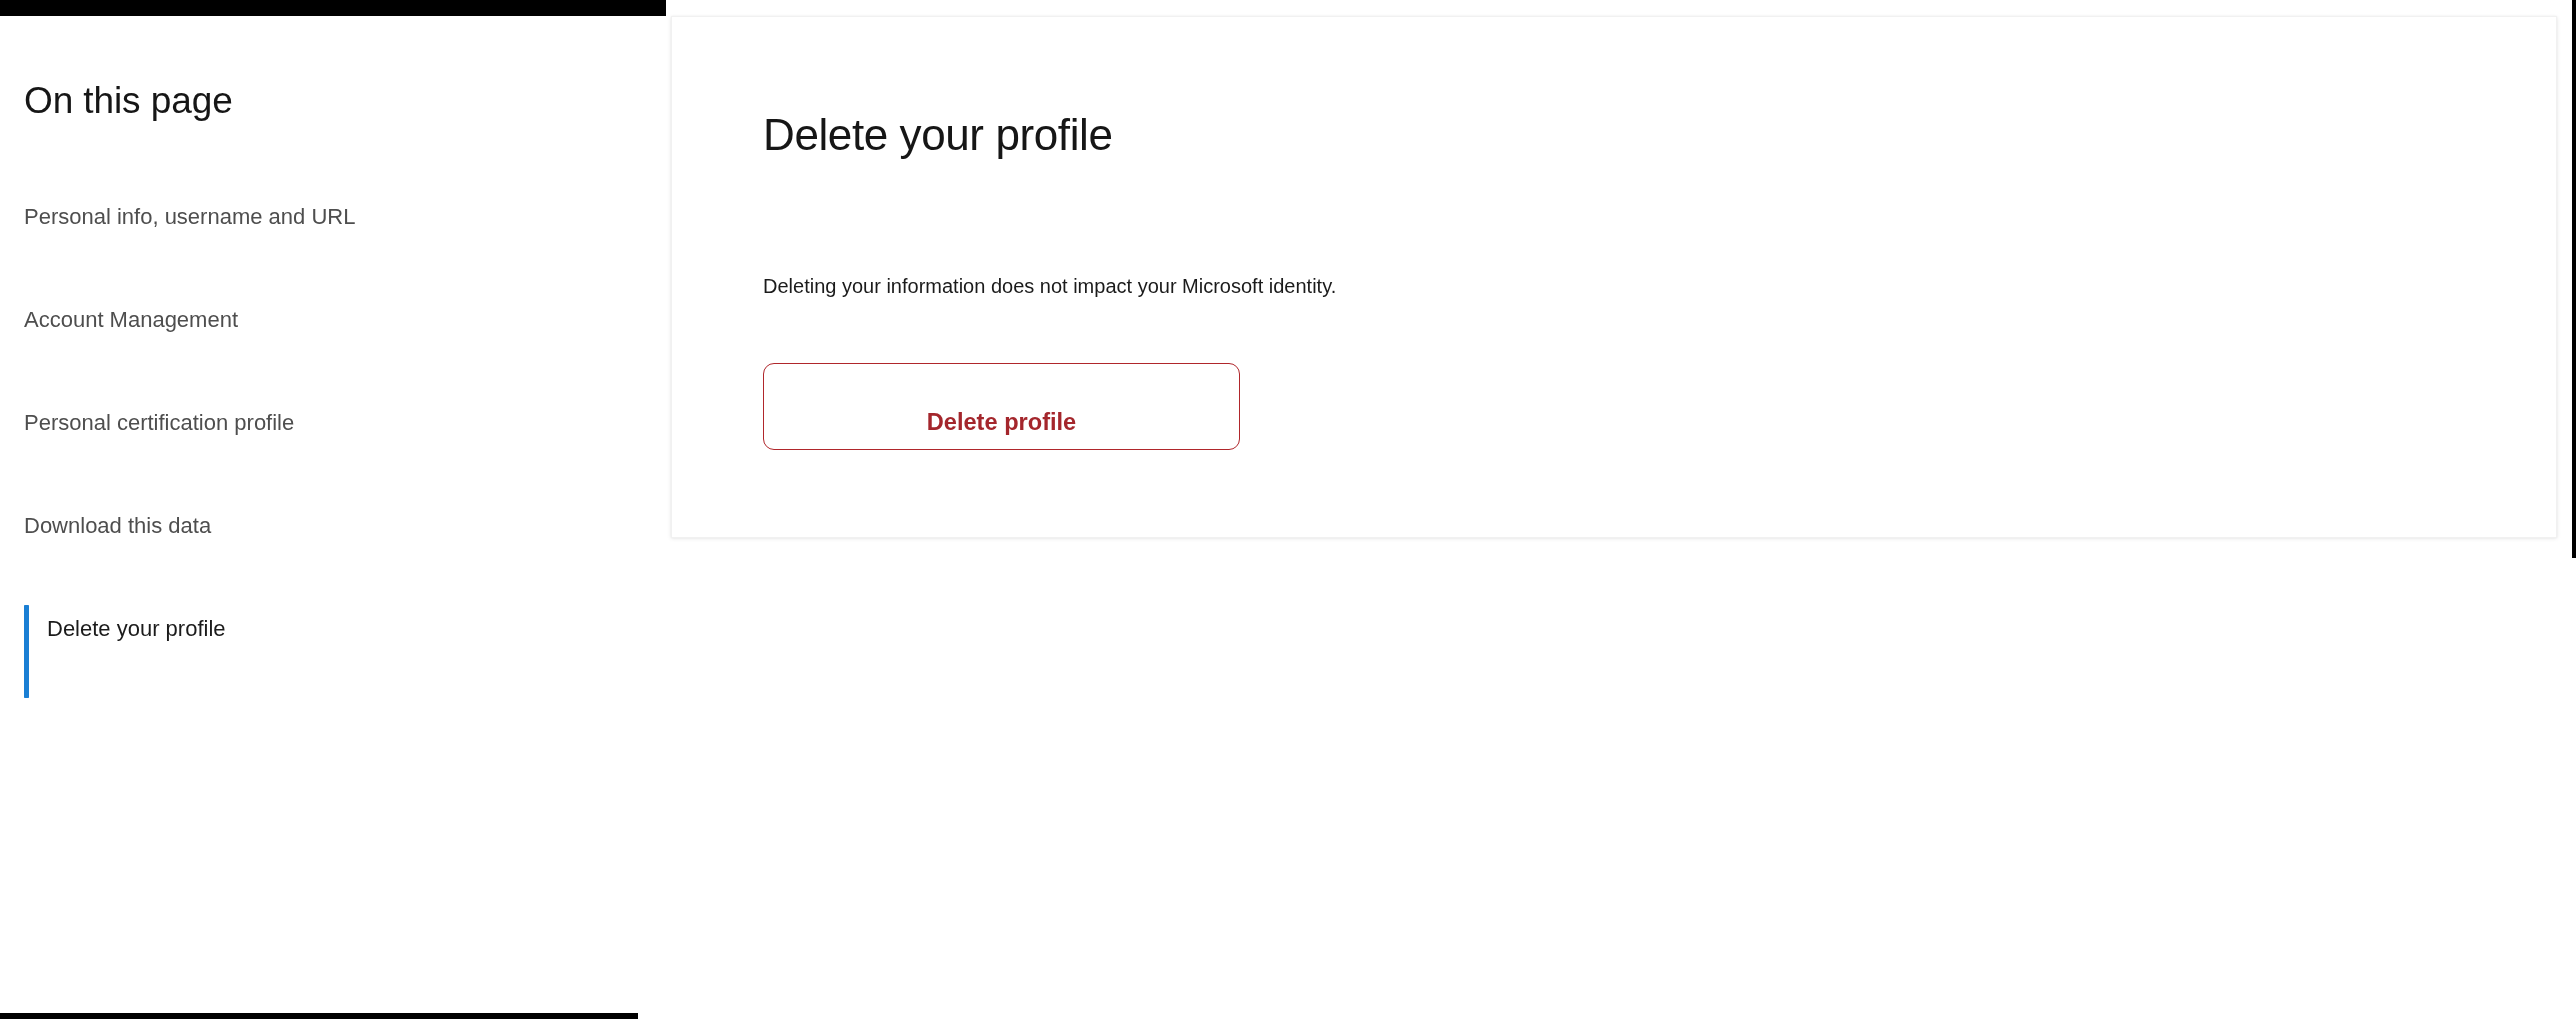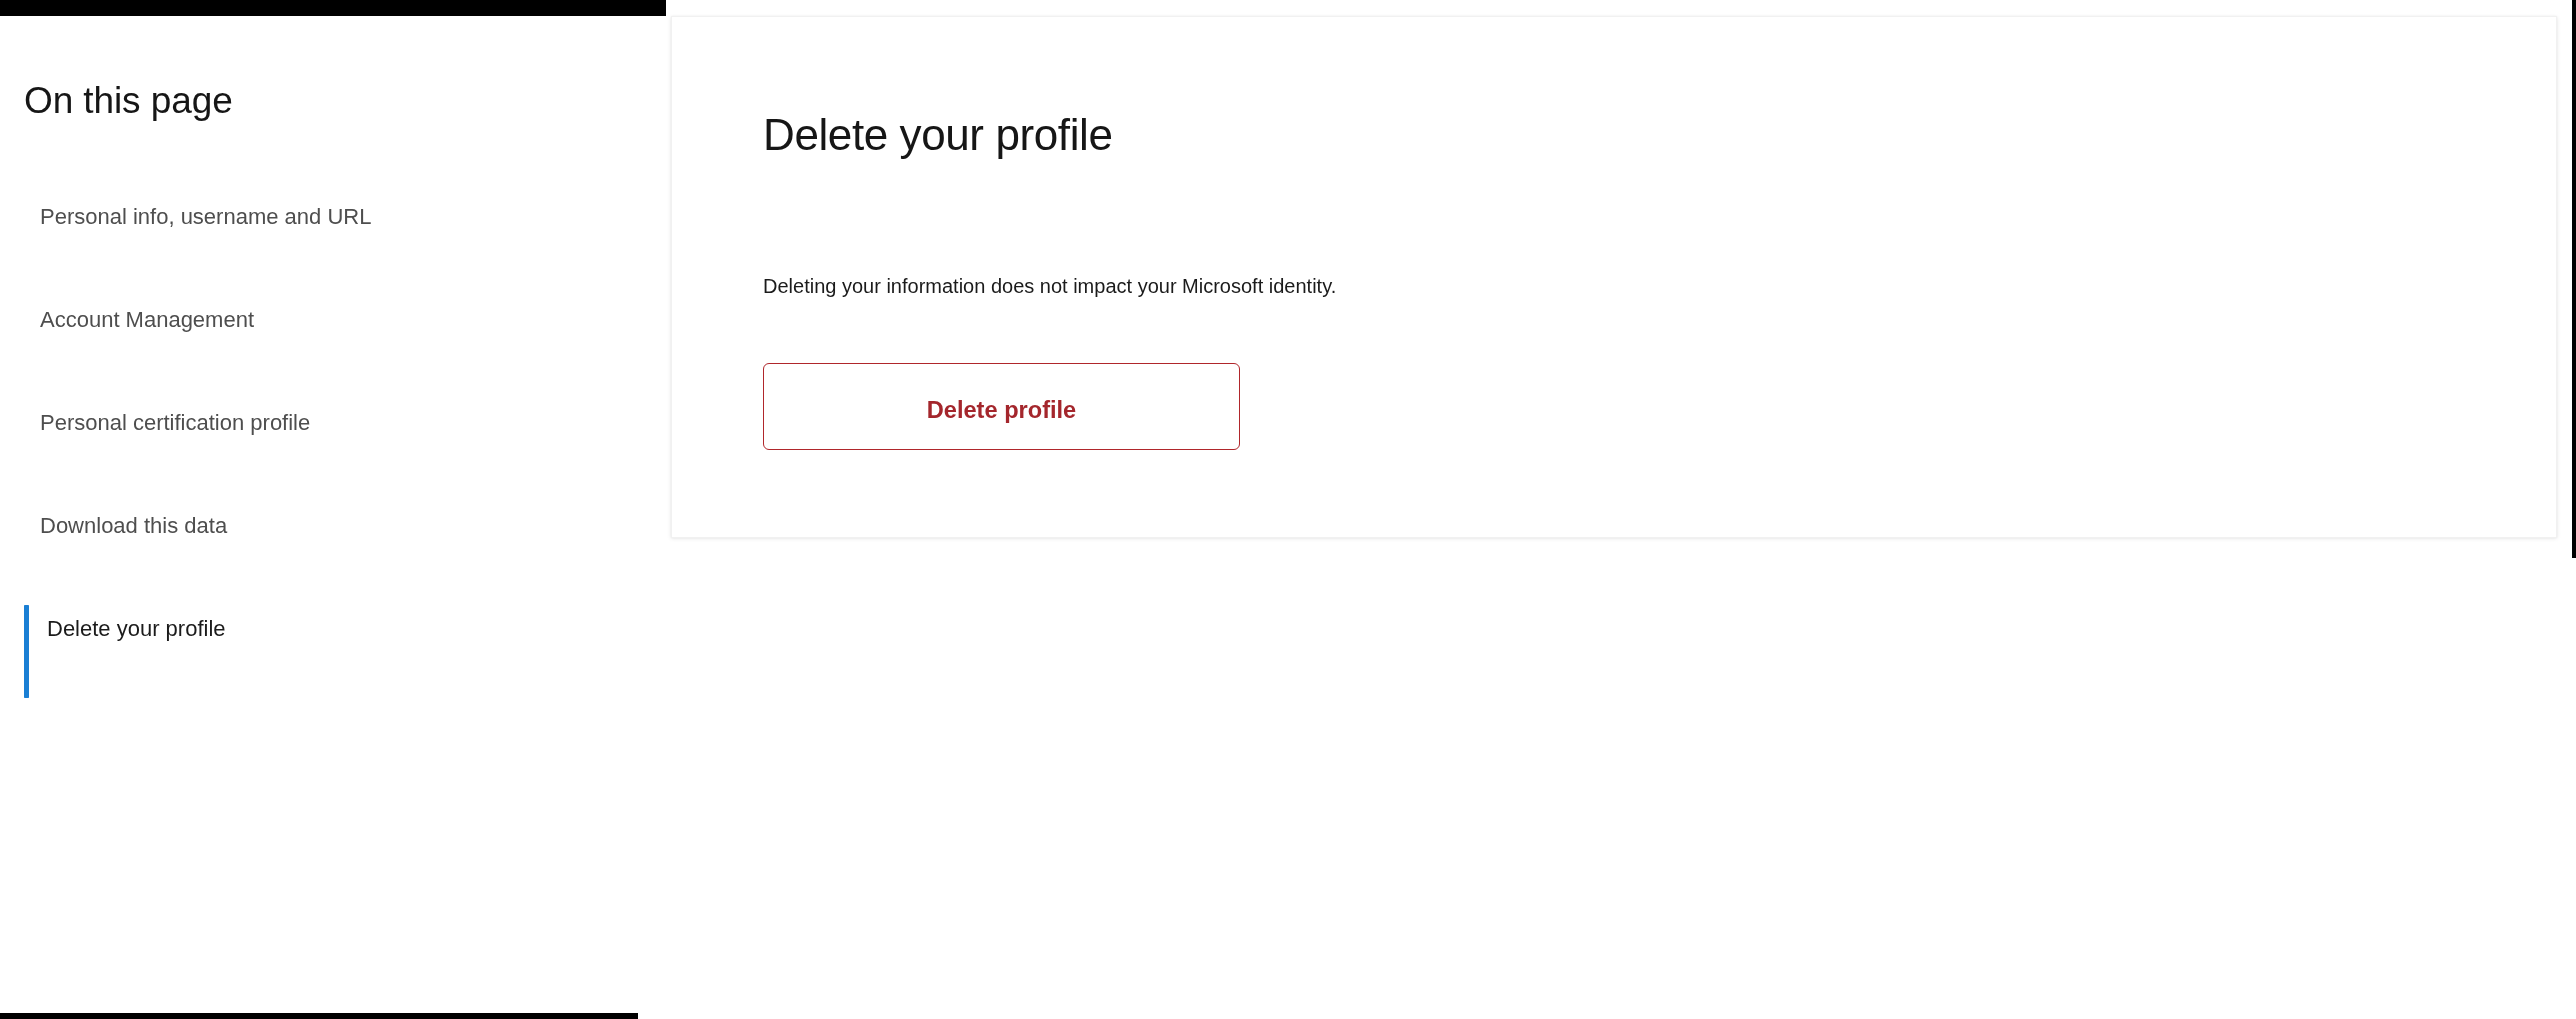--- a/index.html
+++ b/index.html
@@ -79,21 +79,21 @@
 
   .toc-item {
     position: relative;
     height: 103px;
     display: flex;
     align-items: flex-start;
   }
 
   .toc-link {
     display: block;
-    padding-left: 40px;
+    padding-left: 24px;
     font-size: 22px;
     line-height: 1.0;
     color: #4e4e4e;
     text-decoration: none;
     white-space: nowrap;
     cursor: pointer;
   }
 
   
   .toc-item.is-selected .toc-link {
@@ -152,29 +152,29 @@
   }
 
   .delete-button {
     position: absolute;
     left: 91px;
     top: 346px;
     width: 477px;
     height: 87px;
     background: #ffffff;
     border: 1.4px solid #b0262b;
-    border-radius: 6px;
+    border-radius: 11px;
     color: #a4262c;
     font-family: "Liberation Sans", sans-serif;
     font-size: 23.6px;
     font-weight: 600;
     line-height: 84px;
     text-align: center;
     cursor: pointer;
-    padding: 4px;
+    padding: 16px;
     white-space: nowrap;
   }
 </style>
 </head>
 <body>
 
 <div id="root">
 
   <div class="bar-top"></div>
   <div class="bar-bottom"></div>

